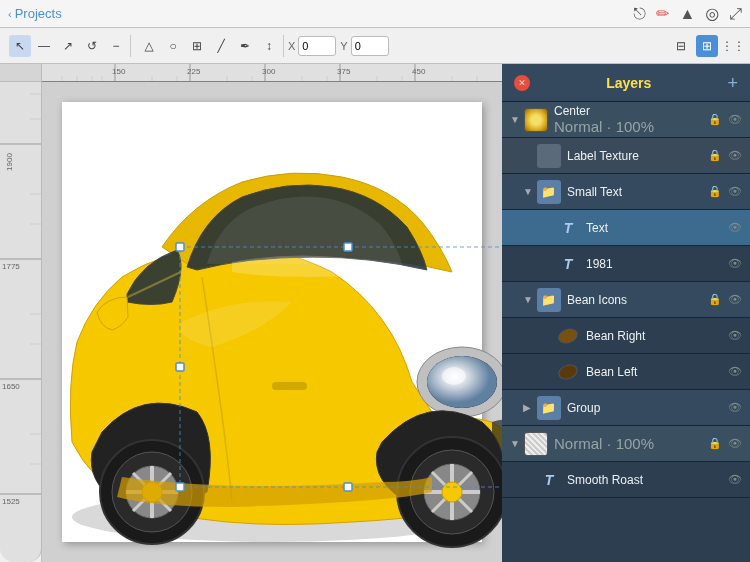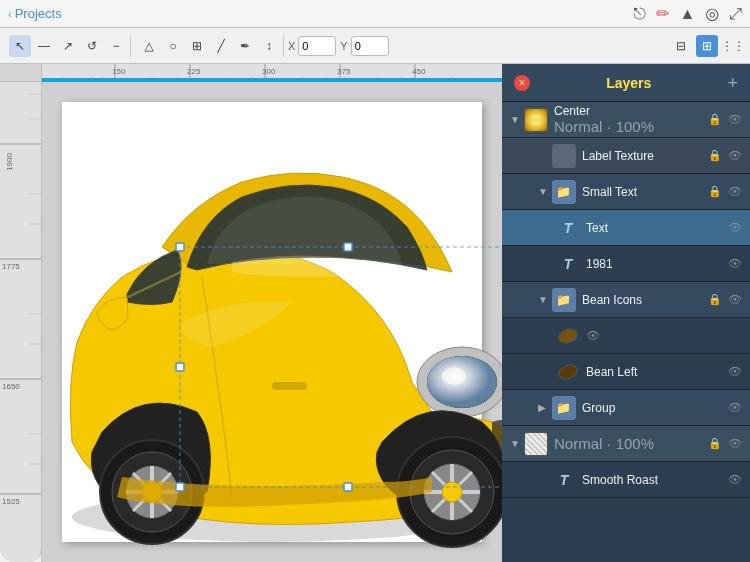--- a/index.html
+++ b/index.html
@@ -114,21 +114,21 @@
       align-items: center;
       gap: 4px;
     }
 
     
     .ruler-top {
       position: absolute;
       top: 64px; left: 42px; right: 0;
       height: 18px;
       background: #e0e0e0;
-      border-bottom: 4px solid #0ea5e9;
+      border-bottom: 1px solid #0ea5e9;
       overflow: hidden;
       z-index: 50;
     }
     .ruler-left {
       position: absolute;
       top: 64px; left: 0;
       width: 42px;
       bottom: 0;
       background: #e0e0e0;
       border-right: 1px solid #bbb;
@@ -254,21 +254,21 @@
       display: flex;
       align-items: center;
       height: 36px;
       padding: 0 8px;
       border-bottom: 1px solid #1a252f;
       cursor: pointer;
       position: relative;
     }
     .layer-item.selected { background: #3d6b8e; }
     .layer-item.group-header { background: #3a4f60; }
-    .layer-item.sub-item { padding-left: 36px; }
+    .layer-item.sub-item { padding-left: 21px; }
     .layer-item.sub-sub-item { padding-left: 40px; }
 
     .layer-expand {
       width: 14px;
       font-size: 10px;
       color: #aaa;
       flex-shrink: 0;
     }
     .layer-icon {
       width: 24px;
@@ -653,20 +653,23 @@
         <span class="layer-action-icon">🔒</span>
         <span class="layer-action-icon">👁</span>
       </div>
     </div>
 
     <div class="layer-item sub-sub-item">
       <span class="layer-expand" style="visibility:hidden;">▶</span>
       <div class="layer-icon">
         <div class="thumb-bean" style="width:20px;height:14px;background:#7a5010;border-radius:50%;border:1px solid #555;"></div>
       </div>
+      <div class="layer-info">
+        <div class="layer-name">Bean Right</div>
+      </div>
       <div class="layer-actions">
         <span class="layer-action-icon">👁</span>
       </div>
     </div>
 
     <div class="layer-item sub-sub-item">
       <span class="layer-expand" style="visibility:hidden;">▶</span>
       <div class="layer-icon">
         <div class="thumb-bean" style="width:20px;height:14px;background:#5a3a08;border-radius:50%;border:1px solid #555;"></div>
       </div>

